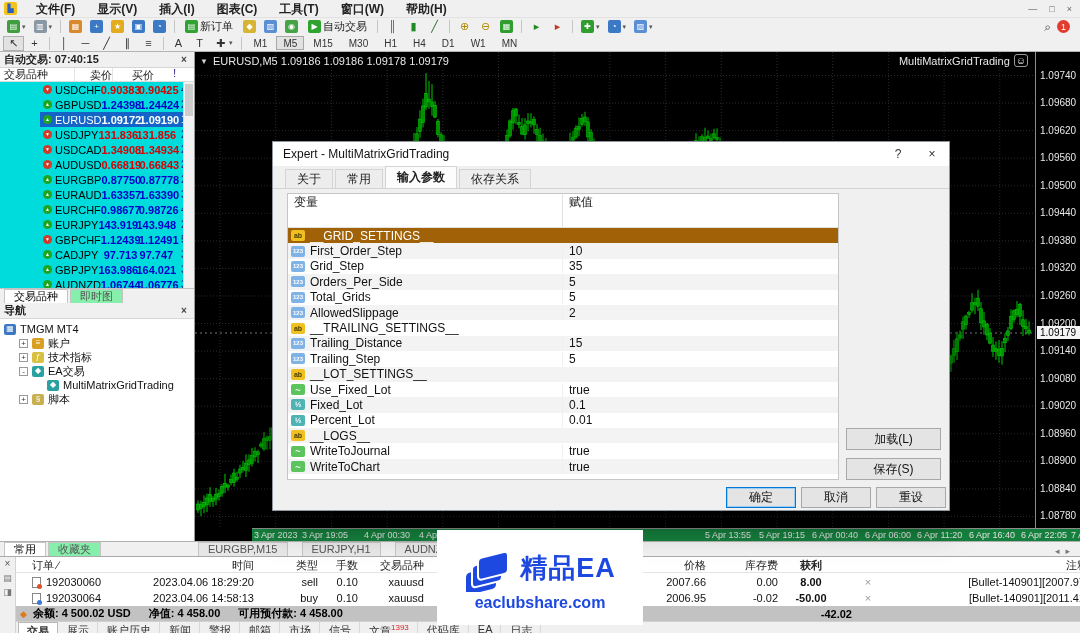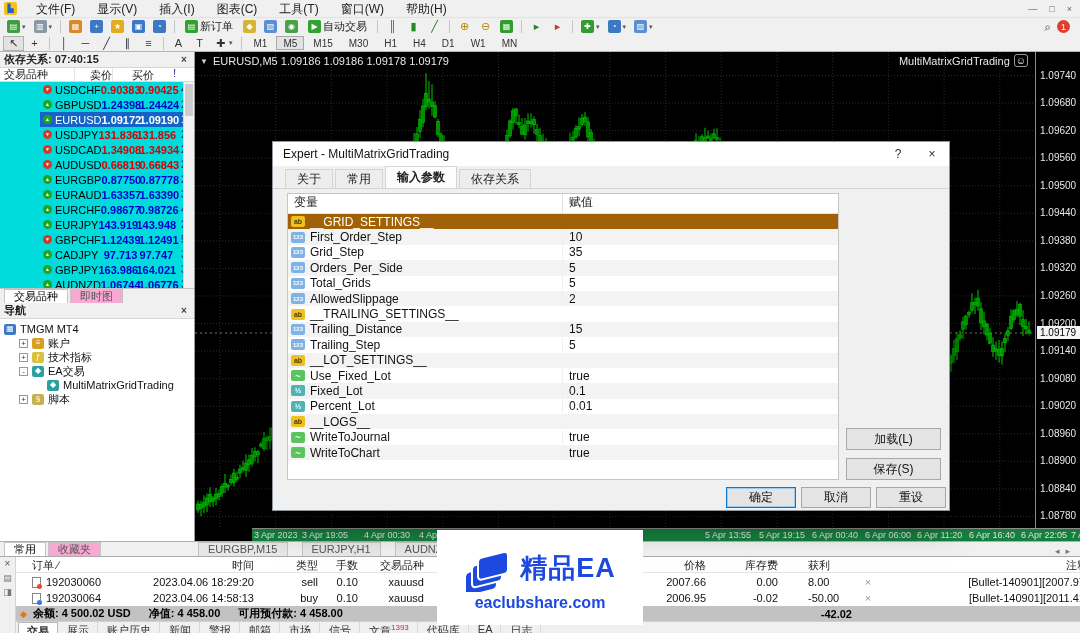--- a/index.html
+++ b/index.html
@@ -1,21 +1,21 @@
 <!DOCTYPE html>
 <html><head>
 <meta charset="utf-8">
 <style>
 *{margin:0;padding:0;box-sizing:border-box;font-family:"Liberation Sans","DejaVu Sans",sans-serif;}
 html,body{width:1080px;height:633px;overflow:hidden;background:#d4d4d4;}
 #app{position:relative;width:1080px;height:633px;background:#000;font-size:11px;color:#111;overflow:hidden;}
 
 #menubar{position:absolute;left:0;top:0;width:1080px;height:18px;background:#f0f0f0;border-bottom:1px solid #e2e2e2;display:flex;align-items:center;gap:0;padding-left:4px;font-size:12px;color:#222;}
 #applogo{width:13px;height:13px;background:#f2c21f;border-radius:2px;margin-right:8px;display:flex;align-items:center;justify-content:center;color:#2660c4;font-size:8px;line-height:1;}
-.menu-item{padding:0 11px;height:18px;line-height:18px;}
+.menu-item{padding:0 11px;height:18px;line-height:18px;font-weight:bold;}
 #win-controls{margin-left:auto;display:flex;gap:12px;padding-right:8px;color:#666;font-size:9px;}
 
 #toolbar1{position:absolute;left:0;top:18px;width:1080px;height:17px;background:#f0f0f0;display:flex;align-items:center;padding-left:3px;}
 #toolbar2{position:absolute;left:0;top:35px;width:1080px;height:17px;background:#f0f0f0;border-bottom:1px solid #b4b4b4;display:flex;align-items:center;padding-left:3px;}
 .tbtn{height:15px;display:flex;align-items:center;justify-content:center;padding:0 3px;gap:2px;border:1px solid transparent;}
 .tbtn.labeled{padding:0 5px;font-size:11px;color:#222;}
 .tbtn.pressed{background:#e2e2e2;border:1px solid #b0b0b0;}
 .ticon{width:13px;height:13px;border-radius:2px;display:flex;align-items:center;justify-content:center;color:#fff;font-size:8px;line-height:1;}
 .ticon.plain{background:transparent!important;font-size:11px;}
 .tsep{width:1px;height:13px;background:#c6c6c6;margin:0 4px;}
@@ -42,21 +42,21 @@
 .mw-row.sel .symt,.mw-row.sel .c-spr{color:#fff;}
 .pr{color:#d80000;font-weight:bold;}
 .pb{color:#0000c8;font-weight:bold;}
 .pw{color:#fff;font-weight:bold;}
 .arr{width:9px;height:9px;border-radius:50%;display:flex;align-items:center;justify-content:center;color:#fff;font-size:5px;line-height:1;flex:none;}
 .arr.up{background:#1fa51f;}
 .arr.down{background:#d03a28;}
 #mw-scroll{position:absolute;right:0;top:30px;width:11px;height:206px;background:#f2f2f2;border-left:1px solid #d8d8d8;}
 #mw-thumb{margin:2px 1px;height:32px;background:#cdcdcd;}
 #mw-tabs{position:absolute;left:0;bottom:0;width:100%;height:15px;background:#f0f0f0;border-top:1px solid #c4c4c4;display:flex;align-items:flex-end;padding-left:4px;gap:2px;}
-.ptab{height:14px;line-height:13px;padding:0 9px;font-size:11px;color:#555;background:#f9a8d4;border:1px solid #c4c4c4;border-bottom:none;}
+.ptab{height:14px;line-height:13px;padding:0 9px;font-size:11px;color:#555;background:#86efac;border:1px solid #c4c4c4;border-bottom:none;}
 .ptab.active{background:#fff;color:#000;}
 #navigator{position:absolute;left:0;top:303px;width:195px;height:238px;background:#fff;border-right:1px solid #9a9a9a;}
 .nav-row{height:14px;display:flex;align-items:center;gap:4px;font-size:11px;color:#111;}
 .expander{width:9px;height:9px;border:1px solid #999;background:#fff;color:#333;font-size:8px;line-height:7px;text-align:center;flex:none;}
 .nicon{width:12px;height:11px;border-radius:2px;display:flex;align-items:center;justify-content:center;color:#fff;font-size:8px;line-height:1;flex:none;}
 
 #chart{position:absolute;left:195px;top:52px;width:885px;height:489px;background:#000;}
 #chart-svg{position:absolute;left:0;top:0;}
 #ohlc{position:absolute;left:5px;top:3px;color:#e8e8e8;font-size:11px;display:flex;gap:5px;align-items:center;}
 #ohlc .tri{font-size:8px;color:#cfcfcf;}
@@ -81,21 +81,21 @@
 .tcell{position:absolute;top:0;height:15px;line-height:15px;white-space:nowrap;}
 .trow{position:absolute;left:16px;right:0;height:16px;font-size:11px;color:#111;}
 .trow .tcell{height:16px;line-height:16px;}
 .tcol-order{left:16px;width:95px;}
 .tcol-time{left:114px;width:124px;text-align:right;}
 .tcol-type{left:252px;width:50px;text-align:right;}
 .tcol-lots{left:310px;width:32px;text-align:right;}
 .tcol-sym{left:348px;width:60px;text-align:right;}
 .tcol-price{left:602px;width:88px;text-align:right;}
 .tcol-swap{left:698px;width:64px;text-align:right;}
-.tcol-profit{left:792px;width:82px;text-align:left;}
+.tcol-profit{left:754px;width:82px;text-align:center;font-weight:bold;}
 .tcol-close{left:842px;width:20px;text-align:center;color:#999;}
 .tcol-comment{left:860px;width:212px;text-align:right;}
 .doc{display:inline-block;width:9px;height:11px;background:#fff;border:1px solid #888;position:relative;vertical-align:-2px;margin-right:5px;}
 .doc .dot{position:absolute;right:-2px;bottom:-2px;width:5px;height:5px;border-radius:50%;}
 .dot.sell{background:#e05028;}
 .dot.buy{background:#3878d8;}
 #t-balance{position:absolute;left:16px;right:0;top:49px;height:15px;background:#c2c2c2;font-size:11px;font-weight:bold;color:#000;display:flex;align-items:center;gap:18px;padding-left:4px;}
 #t-balance .bicon{color:#e07818;font-size:9px;}
 #bal-total{position:absolute;left:754px;width:82px;text-align:right;font-weight:bold;}
 #t-tabs{position:absolute;left:16px;right:0;top:64px;height:13px;background:#f0f0f0;border-top:1px solid #d0d0d0;display:flex;gap:1px;padding-left:2px;font-size:11px;align-items:flex-start;}
@@ -104,21 +104,21 @@
 .ttab sup{color:#d82020;font-size:8px;}
 
 #dialog{position:absolute;left:272px;top:141px;width:678px;height:370px;background:#f0f0f0;border:1px solid #8f969e;box-shadow:0 12px 28px rgba(0,0,0,.5);z-index:40;font-size:12px;}
 #dlg-title{height:24px;background:#fff;display:flex;align-items:center;padding-left:10px;font-size:12px;color:#111;}
 #dlg-title .t{flex:1;}
 .dlg-tbtn{width:34px;height:24px;display:flex;align-items:center;justify-content:center;color:#333;font-size:12px;}
 #dlg-tabs{height:23px;display:flex;align-items:flex-end;padding:0 0 0 12px;gap:2px;border-bottom:1px solid #d4d4d4;}
 .dtab{height:19px;line-height:18px;padding:0 11px;background:#ededed;border:1px solid #d4d4d4;border-bottom:none;color:#222;font-size:12px;}
 .dtab.active{background:#fcfcfc;height:22px;line-height:21px;font-weight:bold;}
 #dlg-table{position:absolute;left:14px;top:51px;width:552px;height:287px;background:#fff;border:1px solid #c6c6c6;overflow:hidden;}
-#dlg-thead{height:20px;display:flex;border-bottom:1px solid #e2e2e2;font-size:12px;color:#222;}
+#dlg-thead{height:34px;display:flex;border-bottom:1px solid #e2e2e2;font-size:12px;color:#222;}
 #dlg-thead .h1{width:274px;padding-left:6px;}
 #dlg-thead .h2{flex:1;padding-left:6px;border-left:1px solid #e2e2e2;}
 .prow{height:15.4px;display:flex;align-items:center;font-size:12px;}
 .prow.alt{background:#f3f3f3;}
 .prow.psel{background:#a16207;color:#fff;}
 .pname{width:274px;display:flex;align-items:center;gap:5px;padding-left:3px;overflow:hidden;white-space:nowrap;}
 .pval{flex:1;padding-left:6px;border-left:1px solid #efefef;white-space:nowrap;}
 .prow.psel .pval{border-left-color:transparent;}
 .picon{width:14px;height:11px;border-radius:2px;display:flex;align-items:center;justify-content:center;font-size:7px;font-weight:bold;flex:none;}
 .picon.t-string{background:#f0c020;color:#4a3c00;}
@@ -296,21 +296,21 @@
         <span class="tf">H1</span>
         <span class="tf">H4</span>
         <span class="tf">D1</span>
         <span class="tf">W1</span>
         <span class="tf">MN</span>
       </div>
   </div>
 
   <div id="market-watch">
     <div class="ptitle">
-      <span>依存关系: 07:40:15</span>
+      <span>自动交易: 07:40:15</span>
       <span class="pclose">×</span>
     </div>
     <div id="mw-head">
         <div class="c-sym">交易品种</div>
         <div class="c-bid" style="text-align: right;">卖价</div>
         <div class="c-ask" style="text-align: right;">买价</div>
         <div class="c-spr" style="text-align: right;">!</div>
       </div>
     <div id="mw-rows">
         <div class="mw-row">

